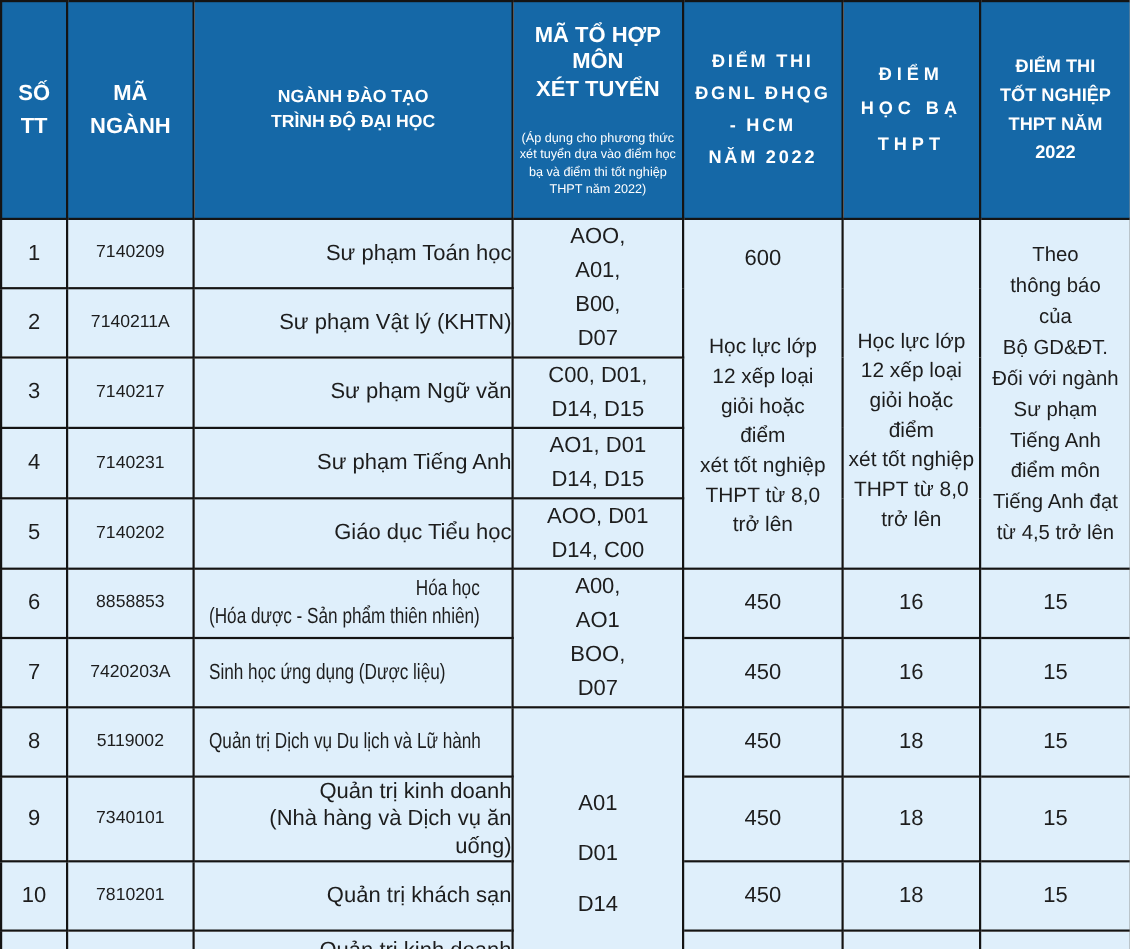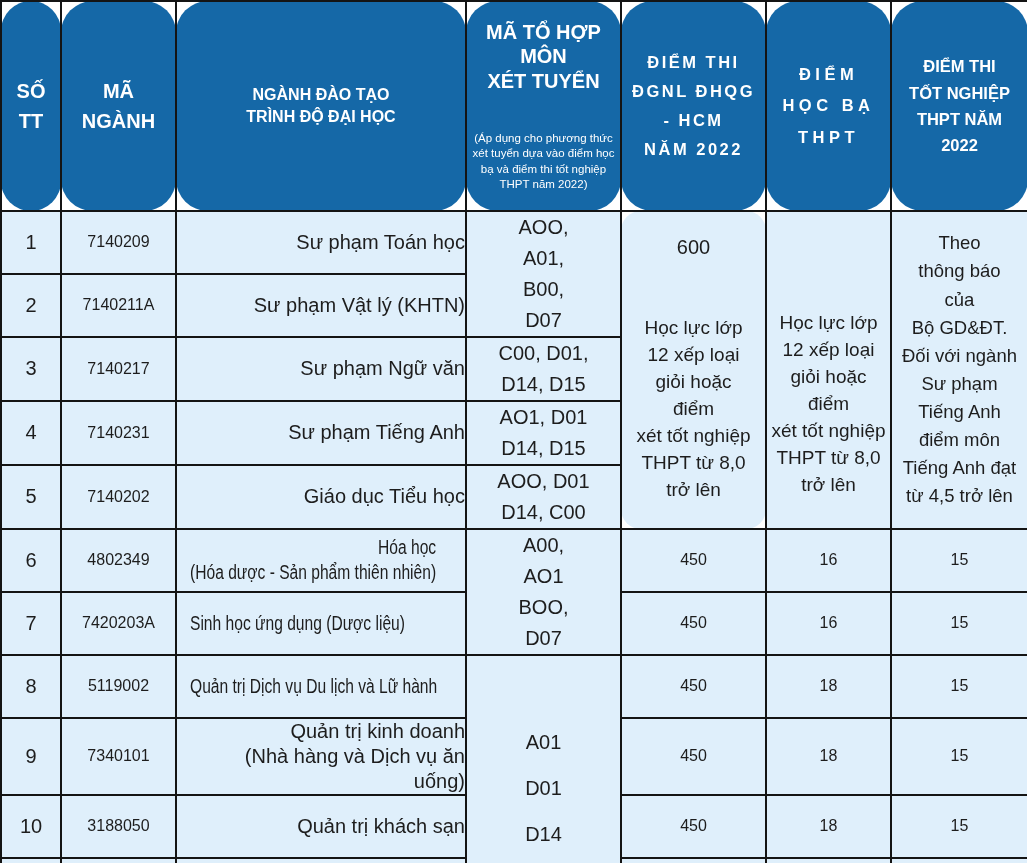--- a/index.html
+++ b/index.html
@@ -8,42 +8,42 @@
   th, td {
     border:2px solid #141414;
     background:#dfeffb;
     color:#1d1d1d;
     text-align:center;
     vertical-align:middle;
     white-space:pre-line;
     padding:0;
     overflow:hidden;
   }
-  thead th { background:#1568a7; color:#ffffff;border-radius:32px; }
+  thead th { background:#1568a7; color:#ffffff; }
 
   
   .h-small   { font-size:20px; font-weight:700; line-height:1.5; }
   .h-big     { font-size:16px; font-weight:700; line-height:1.35; }
   .h-combo-main { font-size:20px; font-weight:700; line-height:1.22; }
-  .h-combo-note { font-size:11.5px; font-weight:400; line-height:1.32; margin-top:20px;text-align:center; }
+  .h-combo-note { font-size:11.5px; font-weight:400; line-height:1.32; margin-top:8px;text-align:center; }
   .h-ls2 { font-size:16.5px; font-weight:700; letter-spacing:2.5px; line-height:1.75; }
   .h-ls4 { font-size:16.5px; font-weight:700; letter-spacing:4.5px; line-height:1.9; }
   .h-tn  { font-size:16.5px; font-weight:700; line-height:1.6; }
 
   
   td.stt   { font-size:20px; }
   td.code  { font-size:16px; }
   td.name  { text-align:right; padding-left:13px; font-size:20px; line-height:1.25; }
   td.name span { display:inline-block; transform-origin:left center; }
   td.name .condensed { transform:scaleX(0.78); white-space:pre; }
   td.combo { font-size:20px; line-height:1.55; }
   td.combo-tall { font-size:20px; line-height:2.3; }
-  td.score { font-size:16px;margin-top:38px; }
-
-  td.dgnl-merged { font-size:19px;border-radius:20px; }
+  td.score { font-size:20px;margin-top:38px; }
+
+  td.dgnl-merged { font-size:19px; }
   .score600 { font-size:20px; margin-bottom:34px; }
   .merged-note { font-size:19px; line-height:1.42; }
   td.hocba-merged { font-size:19px; line-height:1.42; padding-top:70px; }
   td.tn-merged { font-size:18.5px; line-height:1.52; }
 
   thead tr { height:166px; }
   tbody tr { height:63px; }
 </style>
 </head>
 <body>
@@ -146,21 +146,21 @@
     </tr>
     <tr>
       <td class="stt">5</td>
       <td class="code">7140202</td>
       <td class="name"><span>Giáo dục Tiểu học</span></td>
       <td class="combo">AOO, D01
 D14, C00</td>
     </tr>
     <tr>
       <td class="stt">6</td>
-      <td class="code">4802349</td>
+      <td class="code">8858853</td>
       <td class="name"><span class="condensed">Hóa học
 (Hóa dược - Sản phẩm thiên nhiên)</span></td>
       <td class="combo" rowspan="2">A00,
 AO1
 BOO,
 D07</td>
       <td class="score">450</td>
       <td class="score">16</td>
       <td class="score">15</td>
     </tr>
@@ -187,21 +187,21 @@
       <td class="stt">9</td>
       <td class="code">7340101</td>
       <td class="name"><span>Quản trị kinh doanh
 (Nhà hàng và Dịch vụ ăn uống)</span></td>
       <td class="score">450</td>
       <td class="score">18</td>
       <td class="score">15</td>
     </tr>
     <tr>
       <td class="stt">10</td>
-      <td class="code">3188050</td>
+      <td class="code">7810201</td>
       <td class="name"><span>Quản trị khách sạn</span></td>
       <td class="score">450</td>
       <td class="score">18</td>
       <td class="score">15</td>
     </tr>
     <tr>
       <td class="stt">11</td>
       <td class="code">7340101A</td>
       <td class="name"><span>Quản trị kinh doanh
 (Quản lí Bản lẻ)</span></td>

